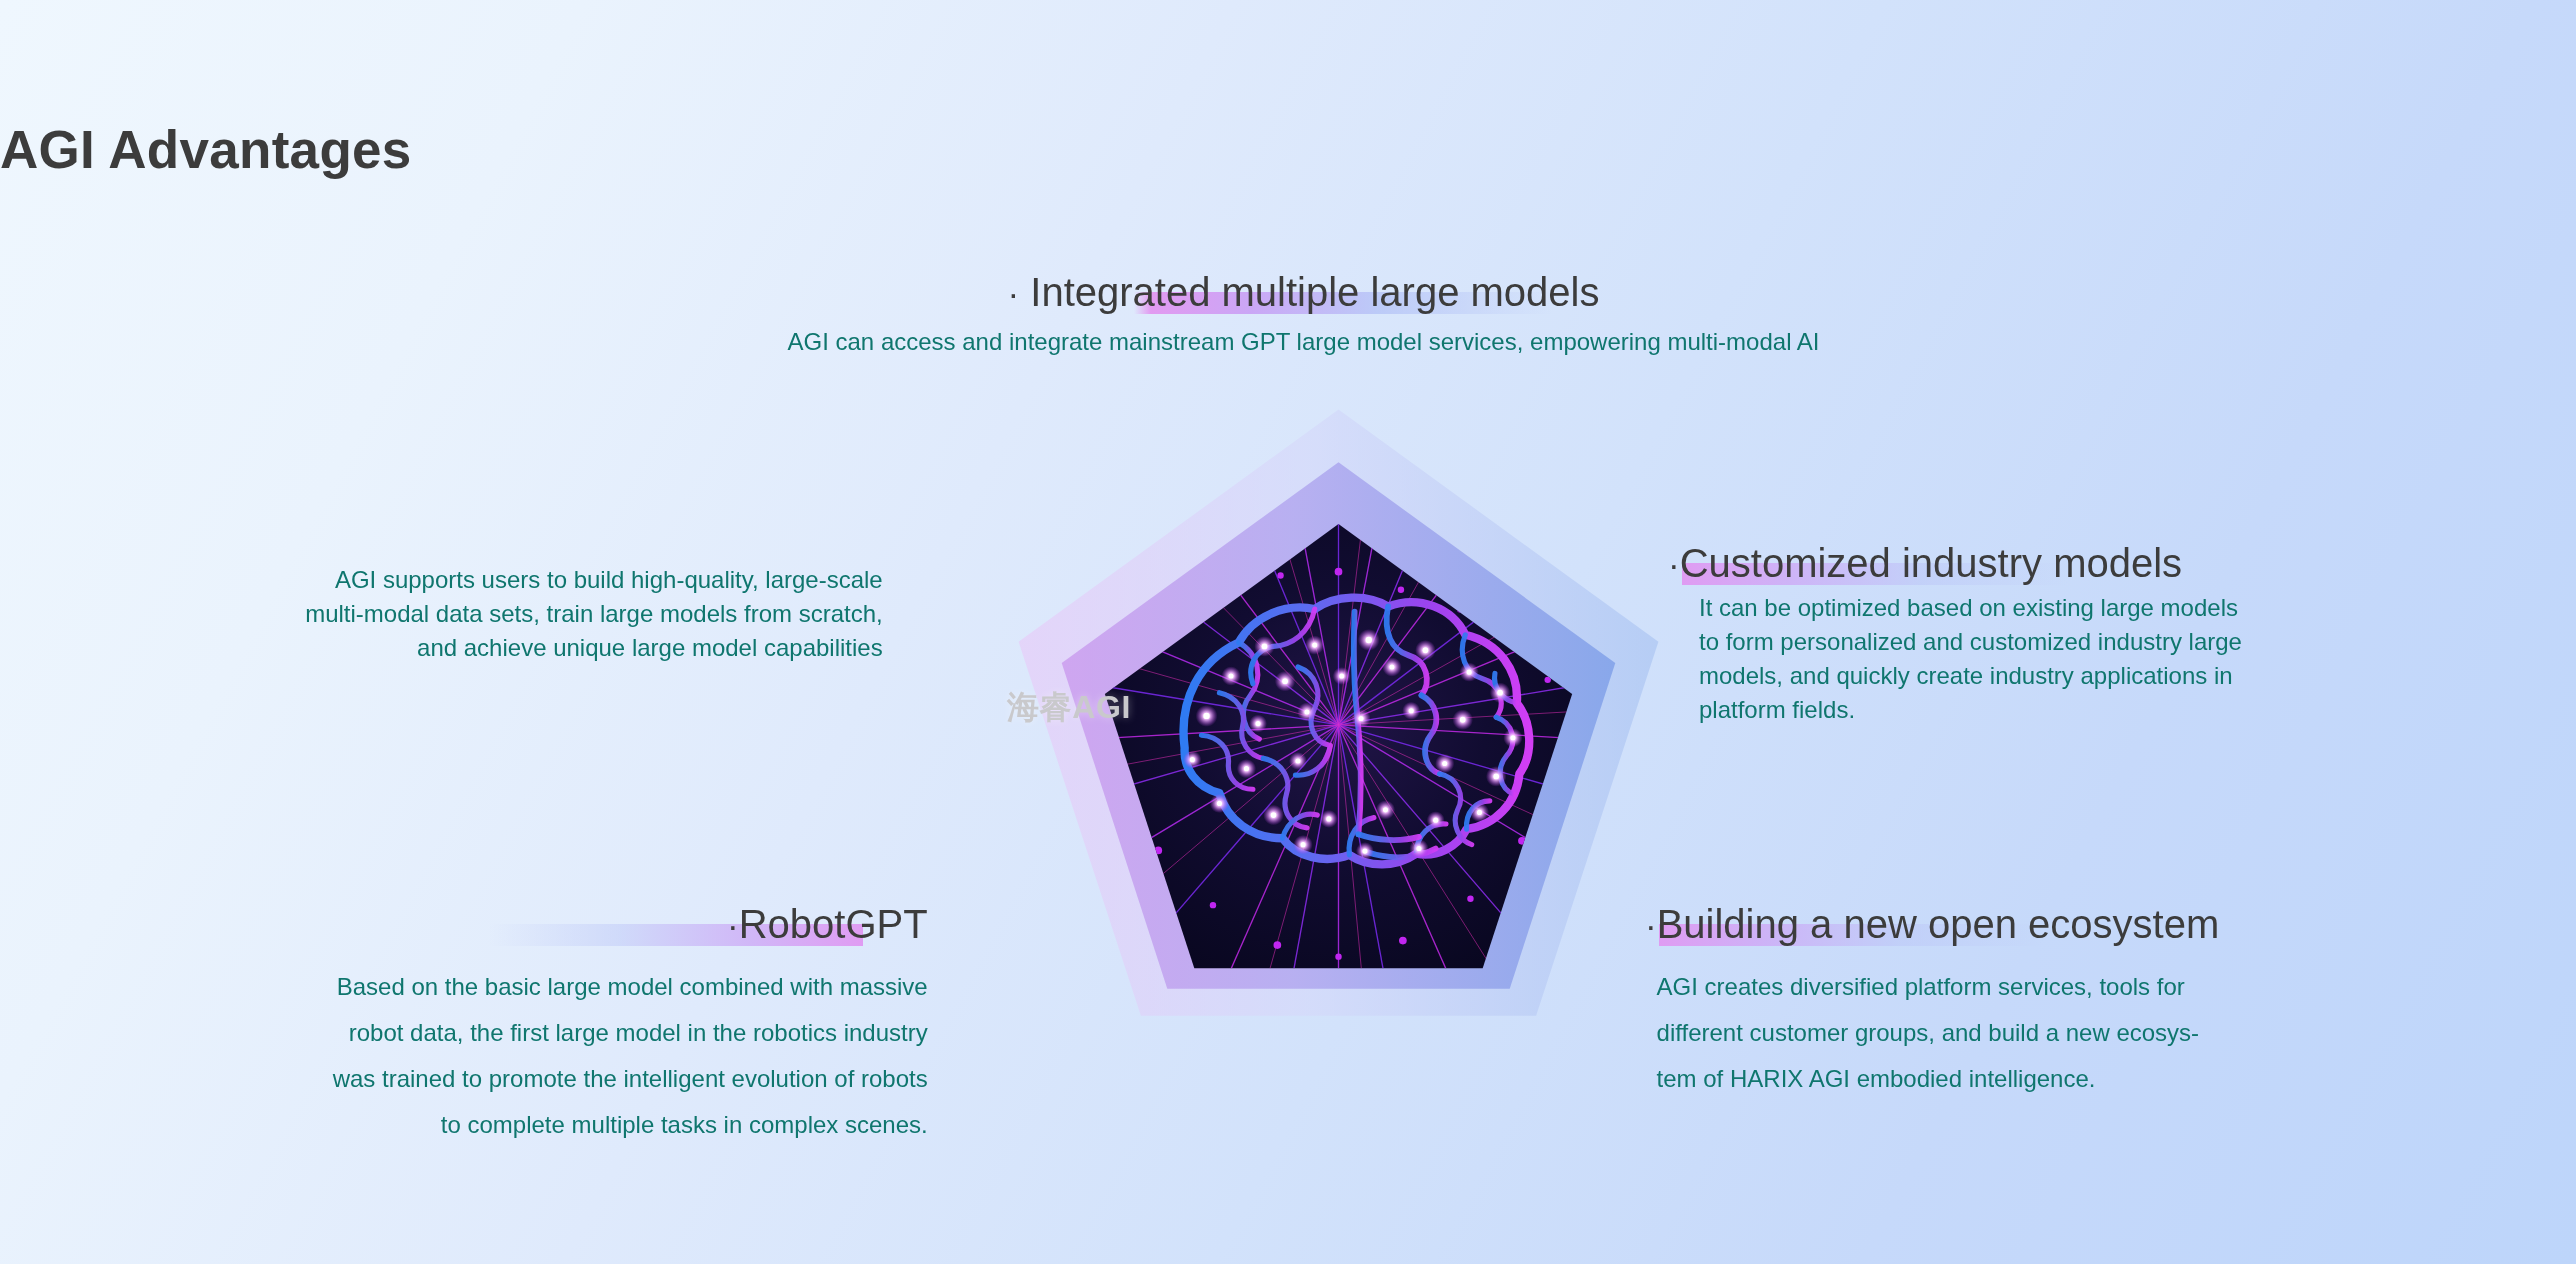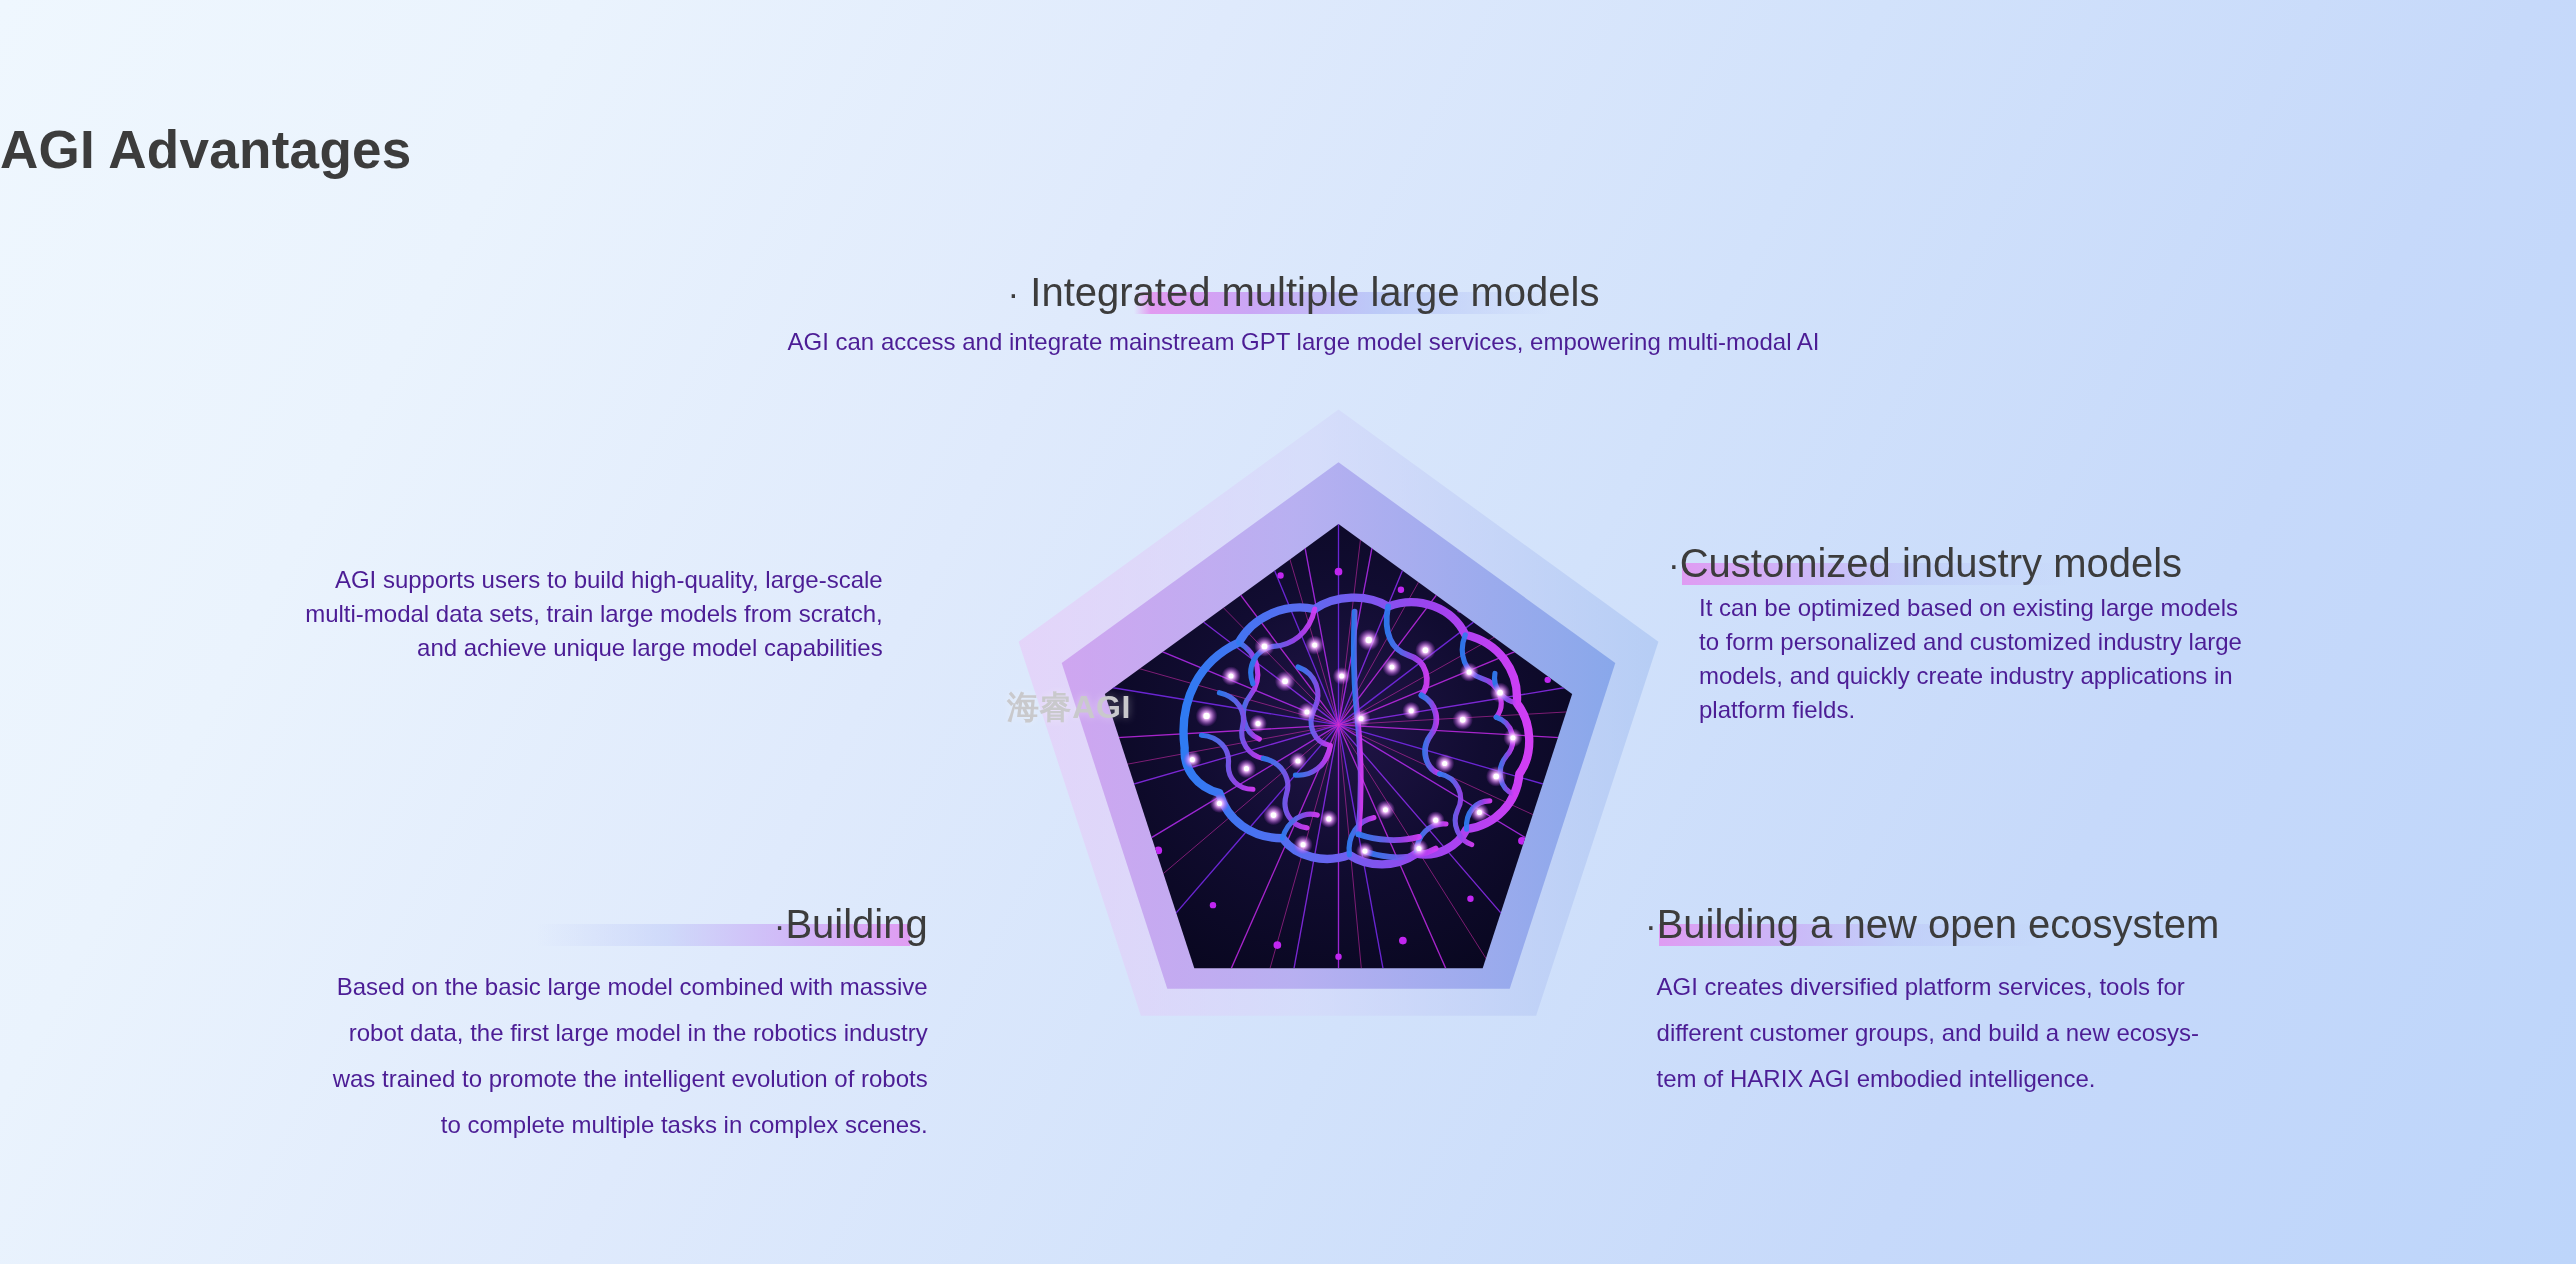--- a/index.html
+++ b/index.html
@@ -18,21 +18,21 @@
     color:#3c3c3c; letter-spacing:0.3px;
   }
   
   .h-wrap{ position:relative; display:inline-block; }
   .h-bar{
     position:absolute; left:0; bottom:1.3px; height:22px; width:100%;
     z-index:0; pointer-events:none;
   }
   .h-txt{ position:relative; z-index:1; font-size:40px; font-weight:400; color:#3c3c3c; white-space:nowrap; }
   .dot{ font-size:35px; }
-  .body-txt{ font-size:24px; line-height:1.48; color:#4c1d95; font-weight:400; }
+  .body-txt{ font-size:24px; line-height:1.48; color:#0f766e; font-weight:400; }
 
   
   #top-block{ position:absolute; top:270px; left:0; width:100%; text-align:center;padding-left:31px; }
   #top-block .h-bar{
     background:linear-gradient(90deg, rgba(226,150,240,0) 0%, rgba(226,150,240,.95) 4%, rgba(200,160,245,.9) 28%, rgba(170,185,245,.62) 58%, rgba(175,200,248,0) 100%);
     left:126px; width:419px;
   }
   #top-block .sub{ margin-top:9px; }
 
   
@@ -96,21 +96,21 @@
     <div>AGI supports users to build high-quality, large-scale</div>
     <div>multi-modal data sets, train large models from scratch,</div>
     <div>and achieve unique large model capabilities</div>
   </div>
 </div>
 
 <div id="left-bot" class="block-left">
   <div class="h-wrap">
     <span class="h-bar"></span>
     <span class="h-txt">
-      <span class="dot">·</span><span>Building</span>
+      <span class="dot">·</span><span>RobotGPT</span>
     </span>
   </div>
   <div class="body-txt">
     <div>Based on the basic large model combined with massive</div>
     <div>robot data, the first large model in the robotics industry</div>
     <div>was trained to promote the intelligent evolution of robots</div>
     <div>to complete multiple tasks in complex scenes.</div>
   </div>
 </div>
 

